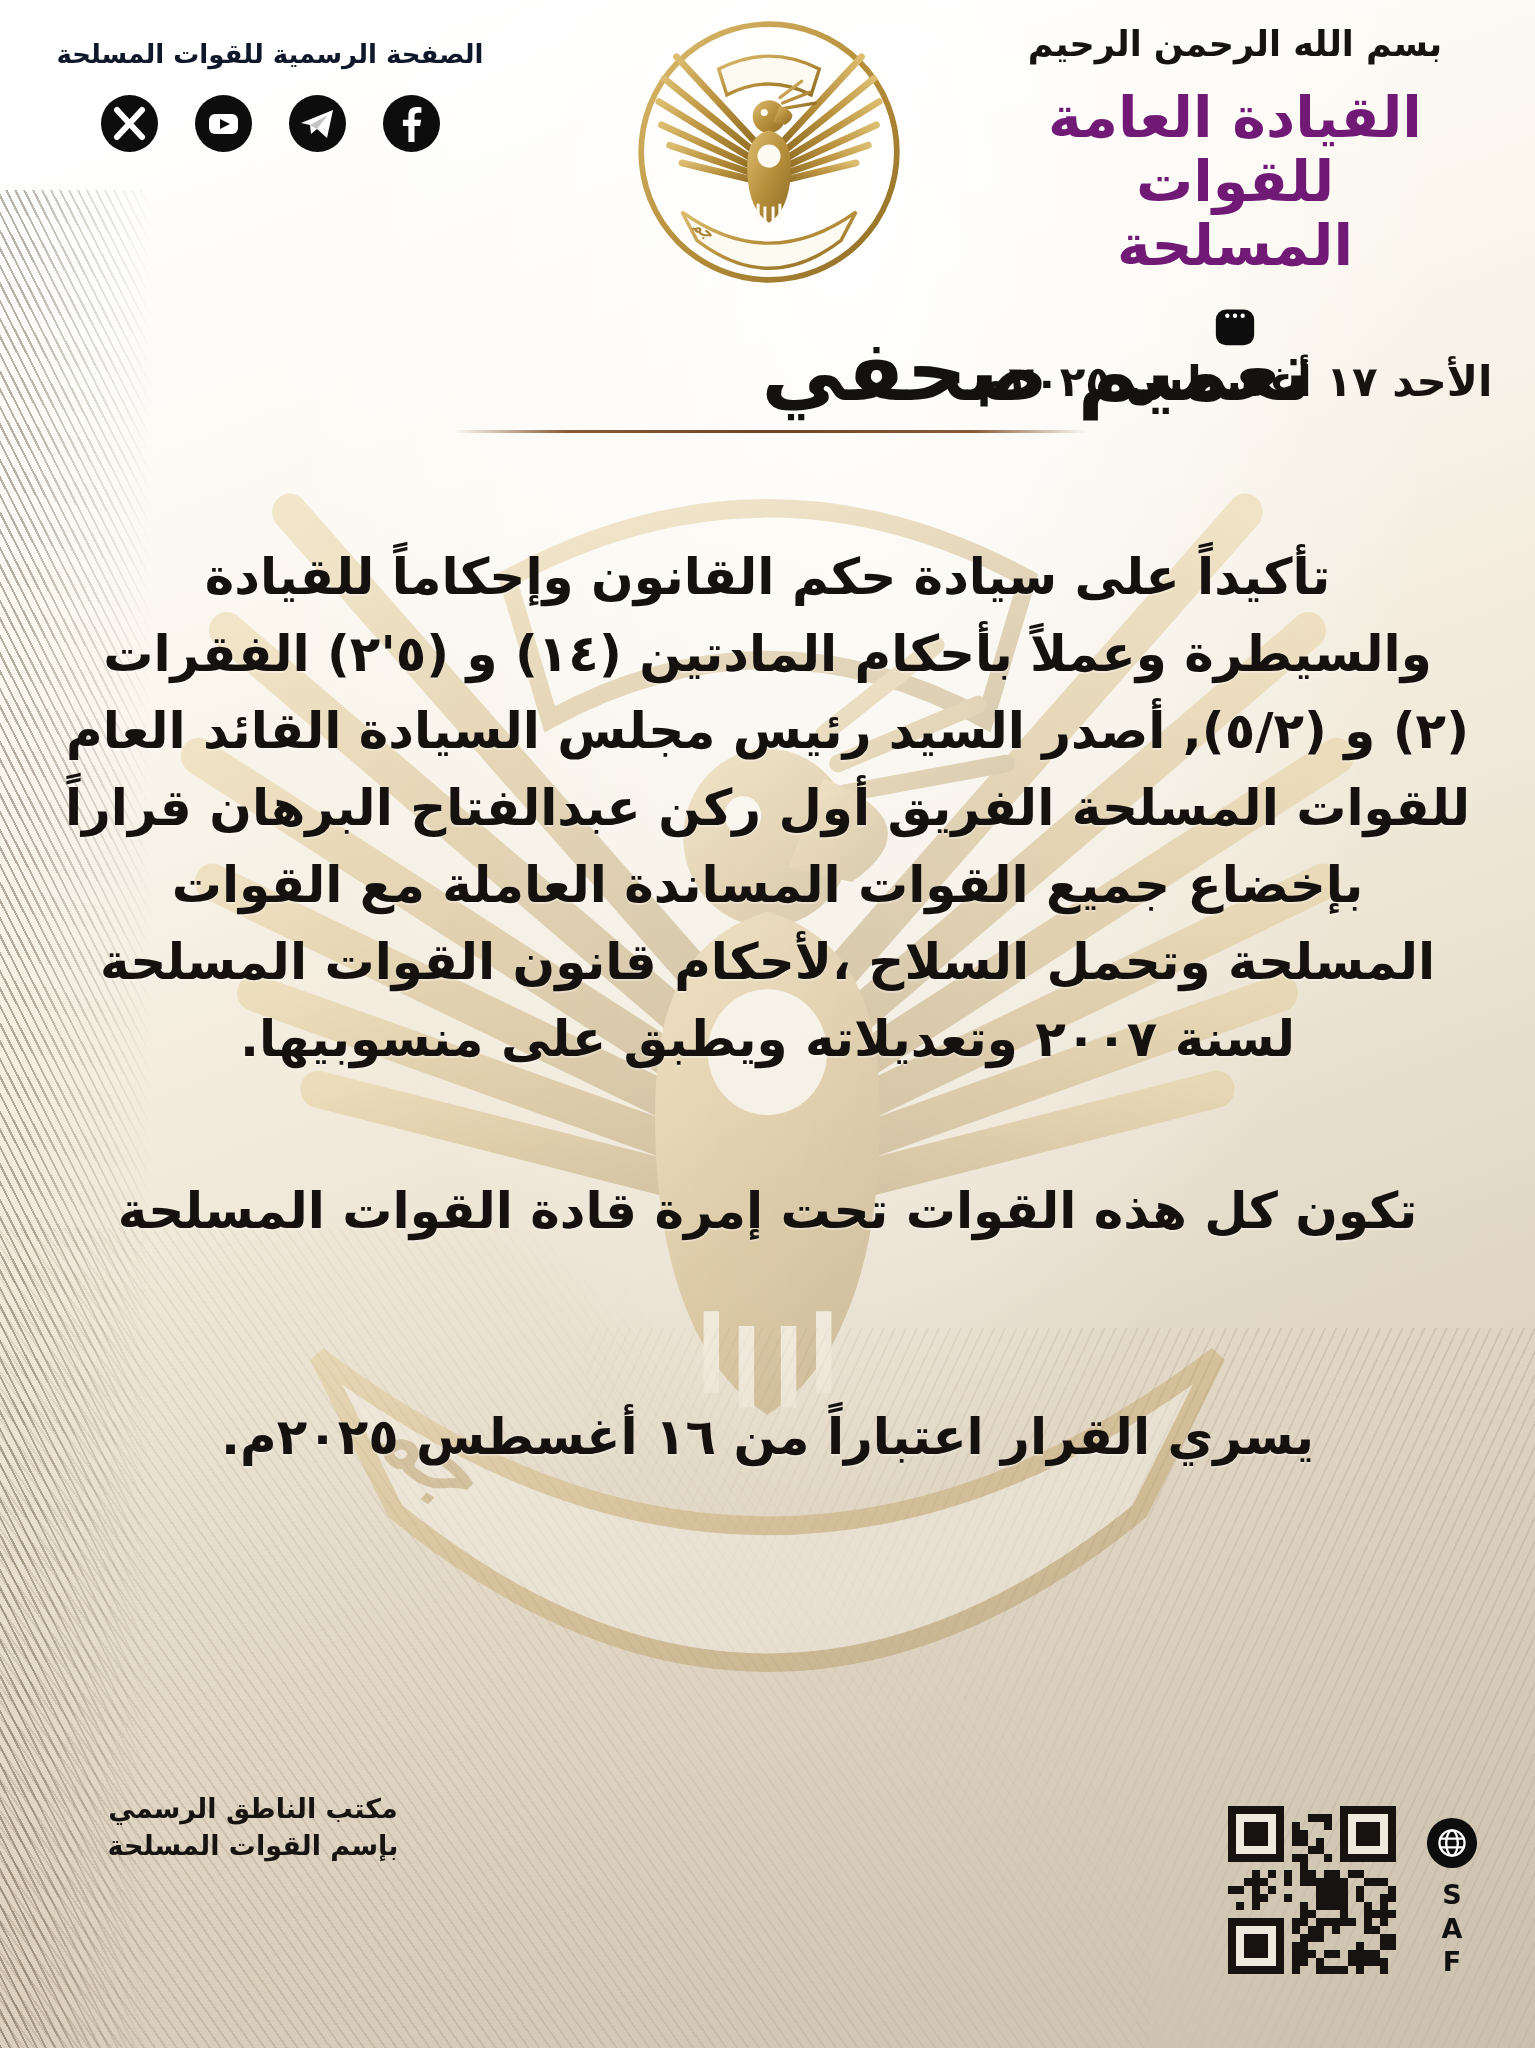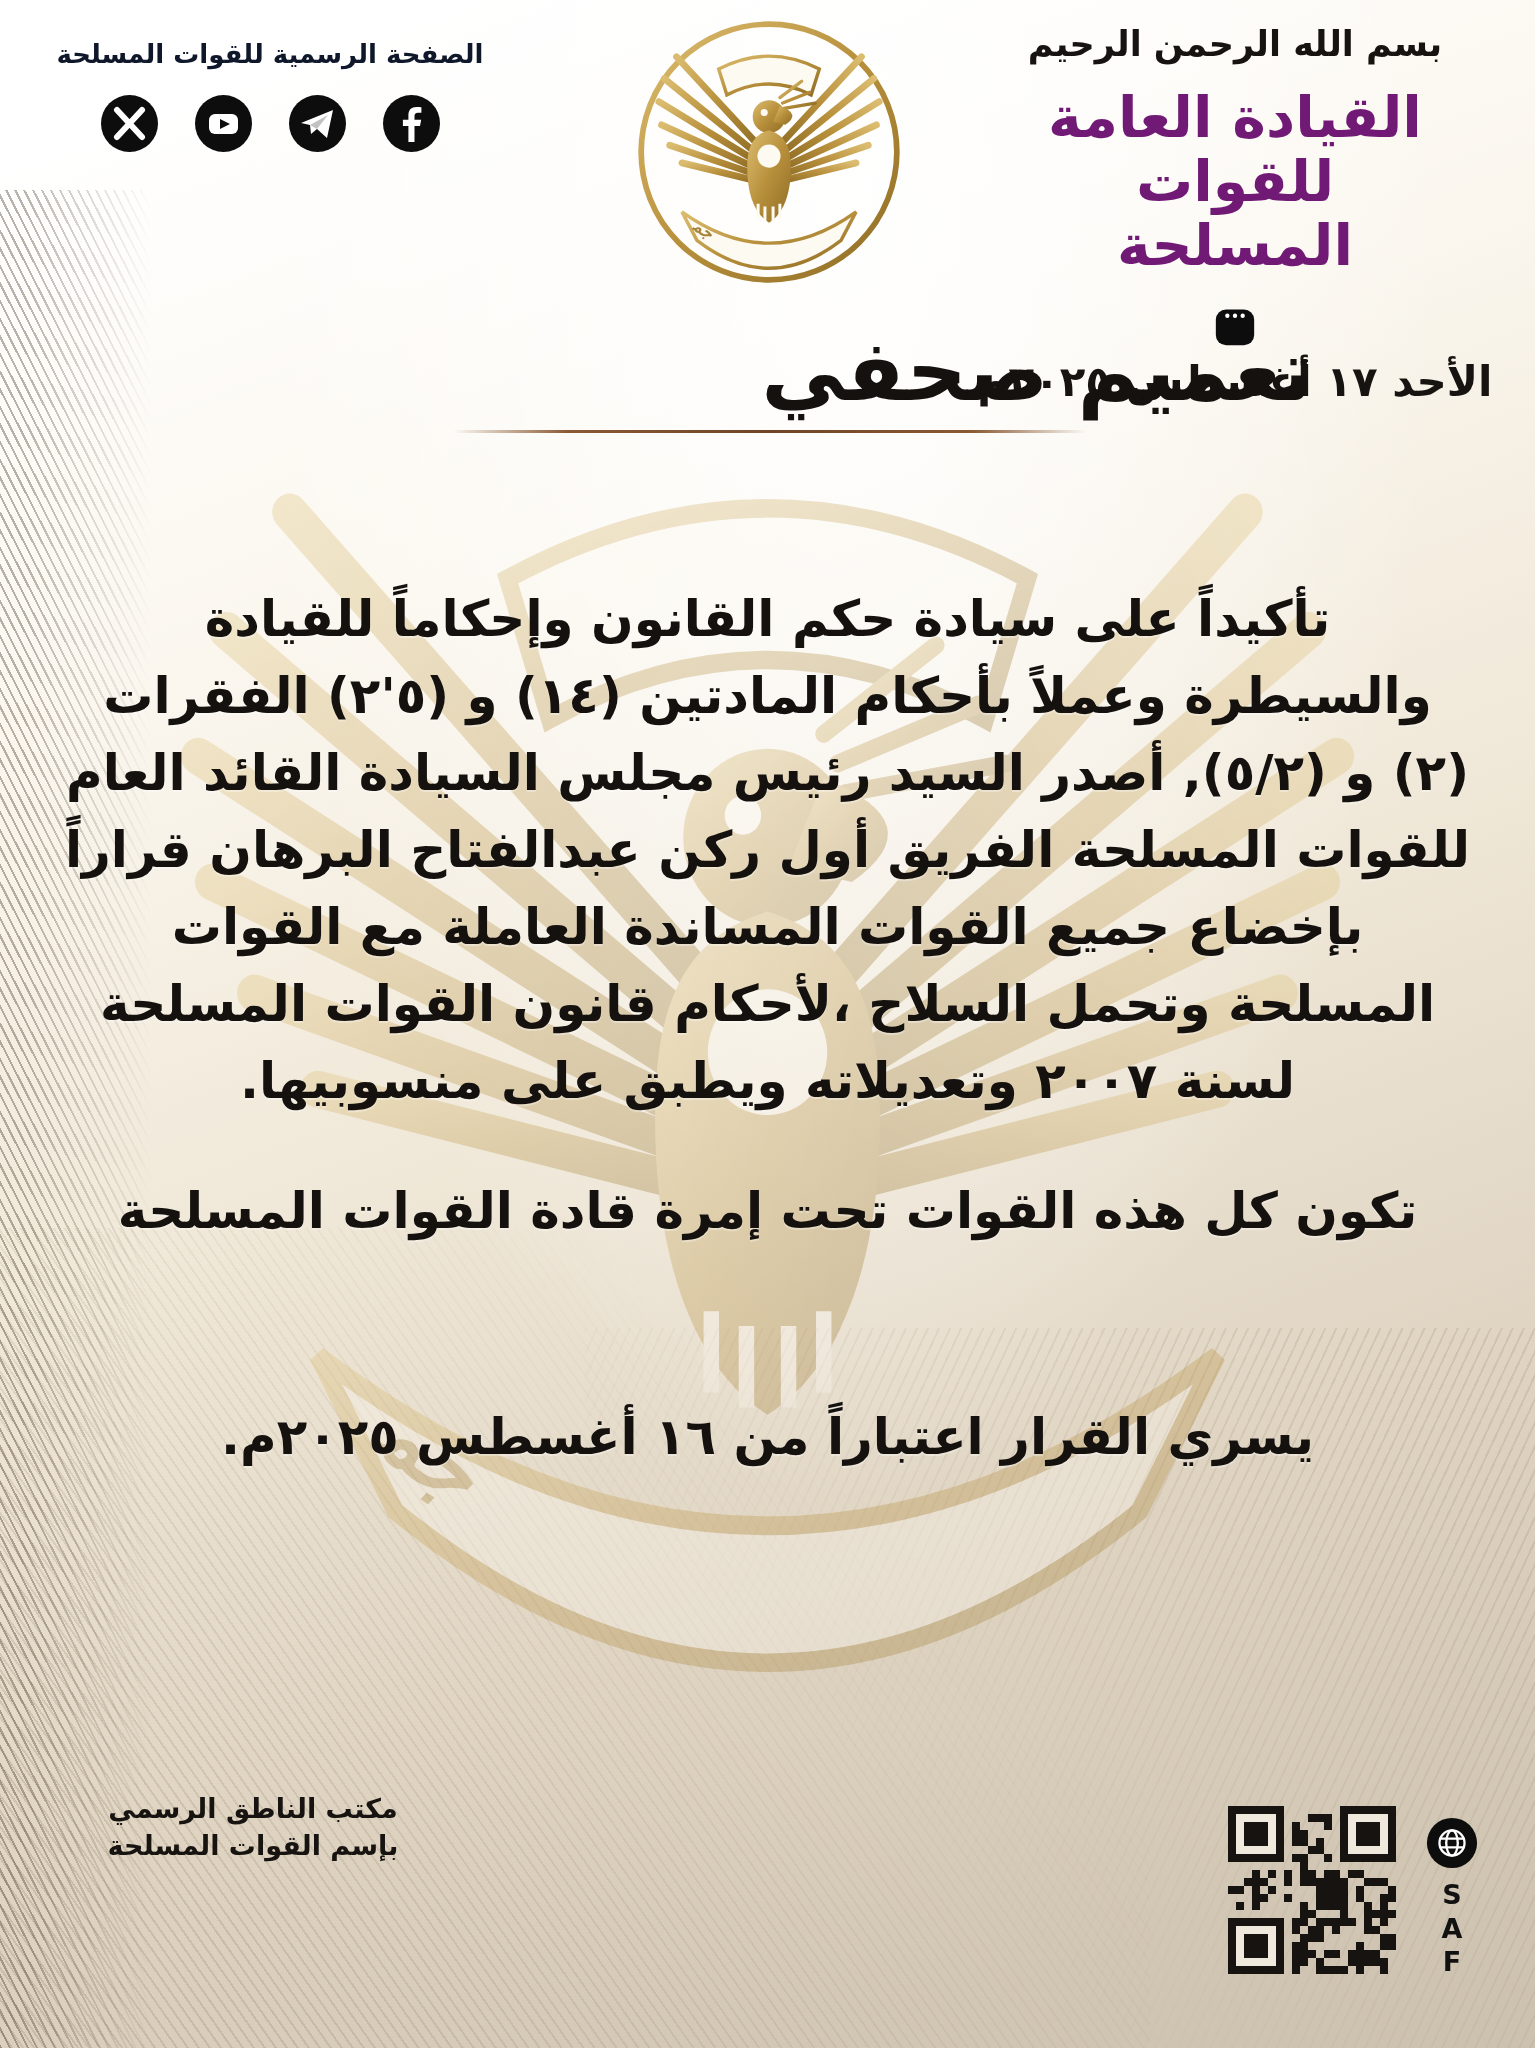--- a/index.html
+++ b/index.html
@@ -52,21 +52,21 @@
   .cal-icon svg{width:46px;height:46px;display:block;}
   
   .doc-title{position:absolute;left:0;top:322px;width:1313px;text-align:right;
     font-size:84px;font-weight:bold;color:#14110e;}
   .divider{position:absolute;left:453px;top:430px;width:634px;height:3px;
     background:linear-gradient(to right, rgba(138,90,53,0), #8a5a35 18%, #6e4526 50%, #8a5a35 82%, rgba(138,90,53,0));}
   
   .para{position:absolute;left:55px;width:1425px;color:#14110e;font-weight:bold;}
   .bline{display:flex;justify-content:center;height:77px;align-items:center;}
   .bline span{white-space:nowrap;font-size:50px;text-shadow:0 2px 1px rgba(255,255,255,.35);}
-  .p1{top:580px;}
+  .p1{top:538px;}
   .p2{top:1172px;}
   .p3{top:1398px;}
   
   .office{position:absolute;left:48px;top:1790px;width:410px;text-align:center;
     font-size:27px;font-weight:bold;color:#161310;line-height:1.38;}
   .qr{position:absolute;left:1228px;top:1806px;width:168px;height:168px;}
   .qr svg{width:100%;height:100%;}
   .saf-col{position:absolute;left:1420px;top:1816px;width:64px;display:flex;flex-direction:column;align-items:center;}
   .globe svg{width:54px;height:54px;display:block;}
   .saf-letters{margin-top:10px;display:flex;flex-direction:column;align-items:center;gap:4px;}

